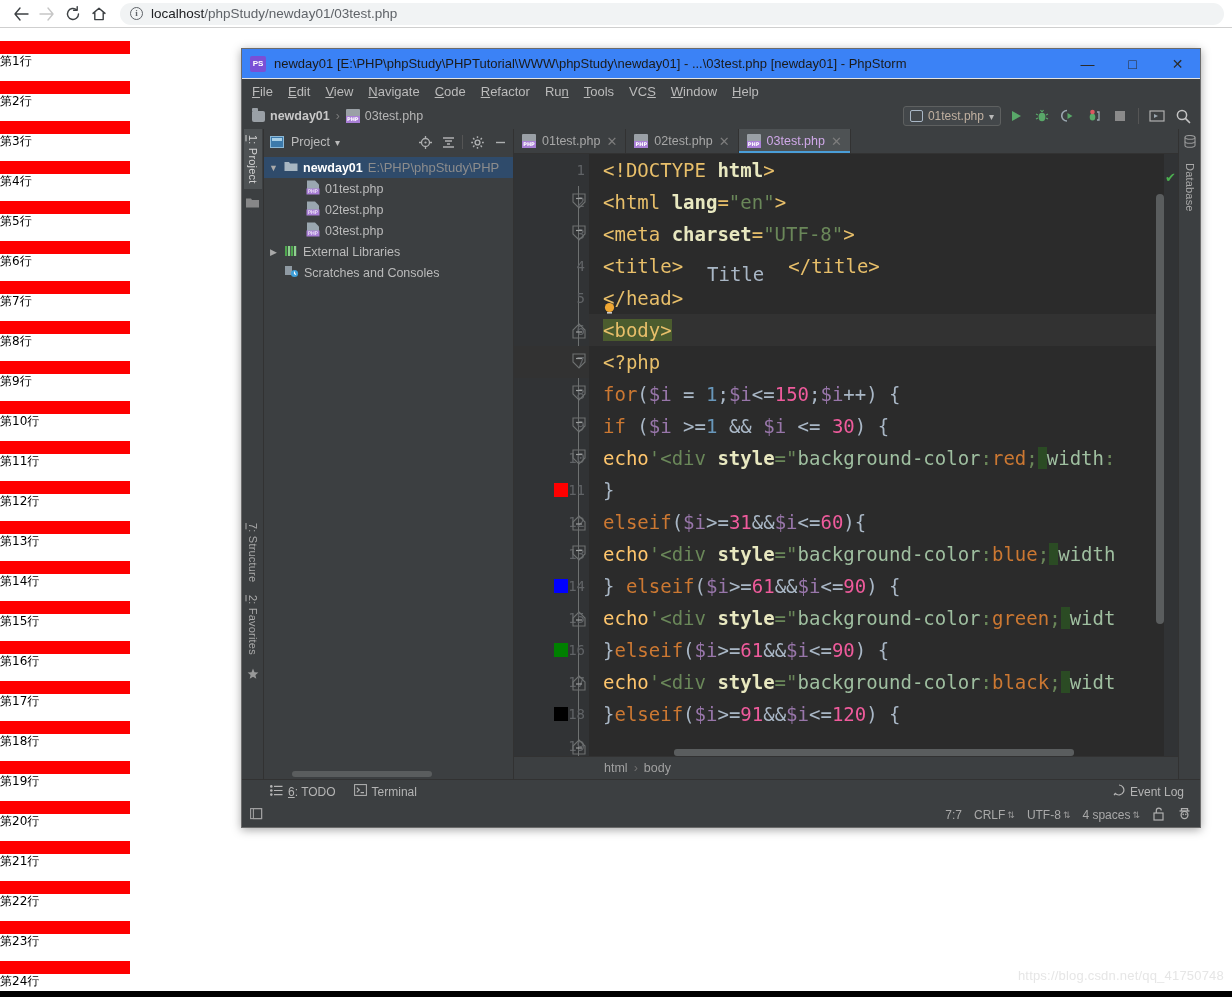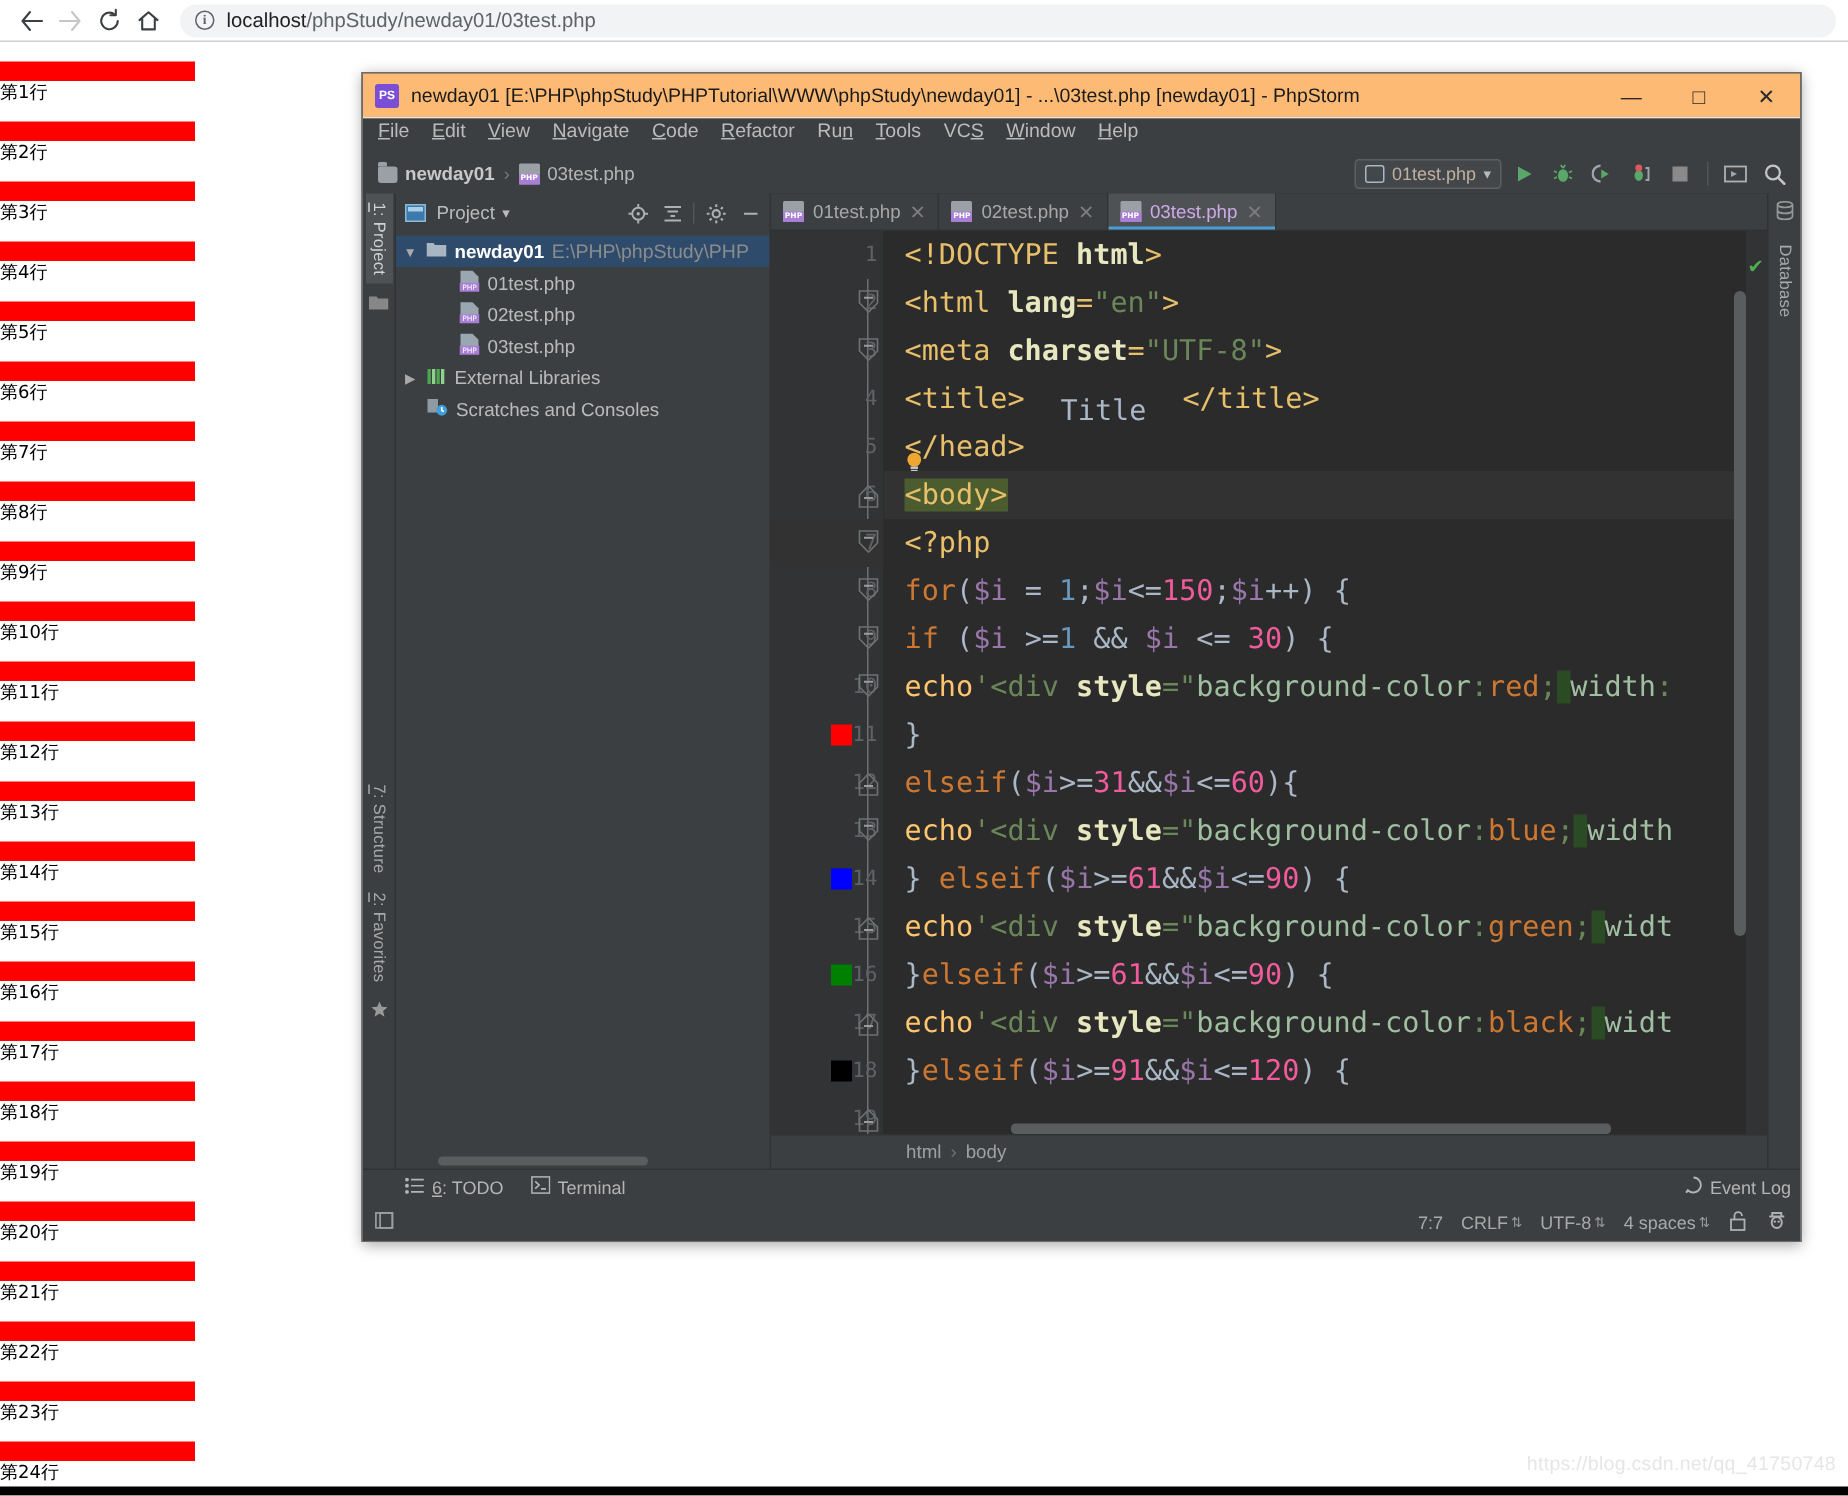--- a/index.html
+++ b/index.html
@@ -60,41 +60,41 @@
   
   #ide {
     position: absolute; left: 241px; top: 48px; width: 960px; height: 780px;
     background: #3c3f41; border: 1px solid #6b6b6b;
     font-family: "Liberation Sans", sans-serif;
     box-shadow: 0 2px 9px rgba(0,0,0,0.35);
     display: flex; flex-direction: column;
   }
   
   #ide-title {
-    height: 30px; background: #fdba74; display: flex; align-items: center;
+    height: 30px; background: #3b82f6; display: flex; align-items: center;
     padding-left: 8px; flex: 0 0 auto; border-bottom: 1px solid #e3e3e3;
   }
   #ps-logo {
     width: 16px; height: 16px; background: #7a4fd6; border-radius: 2px;
     color: #fff; font-size: 8px; font-weight: bold; line-height: 16px; text-align: center;
     flex: 0 0 auto; font-family: "Liberation Sans", sans-serif;
   }
   #ide-title-text {
     margin-left: 8px; font-size: 13px; color: #1a1a1a; white-space: nowrap;
     overflow: hidden; flex: 1 1 auto;
   }
   .win-btn {
     width: 45px; height: 29px; display: flex; align-items: center; justify-content: center;
     color: #2b2b2b; font-size: 14px; flex: 0 0 auto;
   }
   #ide-body { flex: 1 1 auto; display: flex; flex-direction: column; background: #3c3f41; min-height: 0; }
 
   
   #menu-bar {
-    height: 24px; display: flex; align-items: flex-start; padding-left: 10px; gap: 15px;
+    height: 24px; display: flex; align-items: center; padding-left: 10px; gap: 15px;
     font-size: 13px; color: #bbbbbb; flex: 0 0 auto;
   }
   .menu-item { cursor: default; white-space: nowrap; }
   .menu-item u { text-decoration: underline; }
 
   
   #nav-bar {
     height: 26px; display: flex; align-items: center; padding-left: 10px; gap: 6px;
     font-size: 12.5px; color: #b5b5b5; flex: 0 0 auto; position: relative;
   }
@@ -254,21 +254,21 @@
   }
 
   
   #tool-bar-bottom {
     height: 24px; background: #3c3f41; display: flex; align-items: center;
     gap: 18px; padding-left: 28px; font-size: 12px; color: #b4b4b4; flex: 0 0 auto;
     border-top: 1px solid #323232; position: relative;
   }
   .twb { display: flex; align-items: center; gap: 5px; }
   .twb u { text-decoration: underline; }
-  #event-log { position: absolute; right: 6px; display: flex; align-items: flex-end; gap: 5px; }
+  #event-log { position: absolute; right: 16px; display: flex; align-items: flex-end; gap: 5px; }
 
   
   #status-bar {
     height: 24px; background: #3c3f41; display: flex; align-items: center;
     padding: 0 8px; font-size: 12px; color: #a9a9a9; flex: 0 0 auto; position: relative;
   }
   #status-right { position: absolute; right: 8px; display: flex; align-items: center; gap: 12px; }
   .st-item { display: flex; align-items: center; gap: 2px; }
   .caret-ud { font-size: 9px; color: #9a9a9a; line-height: 1; }
 </style>

